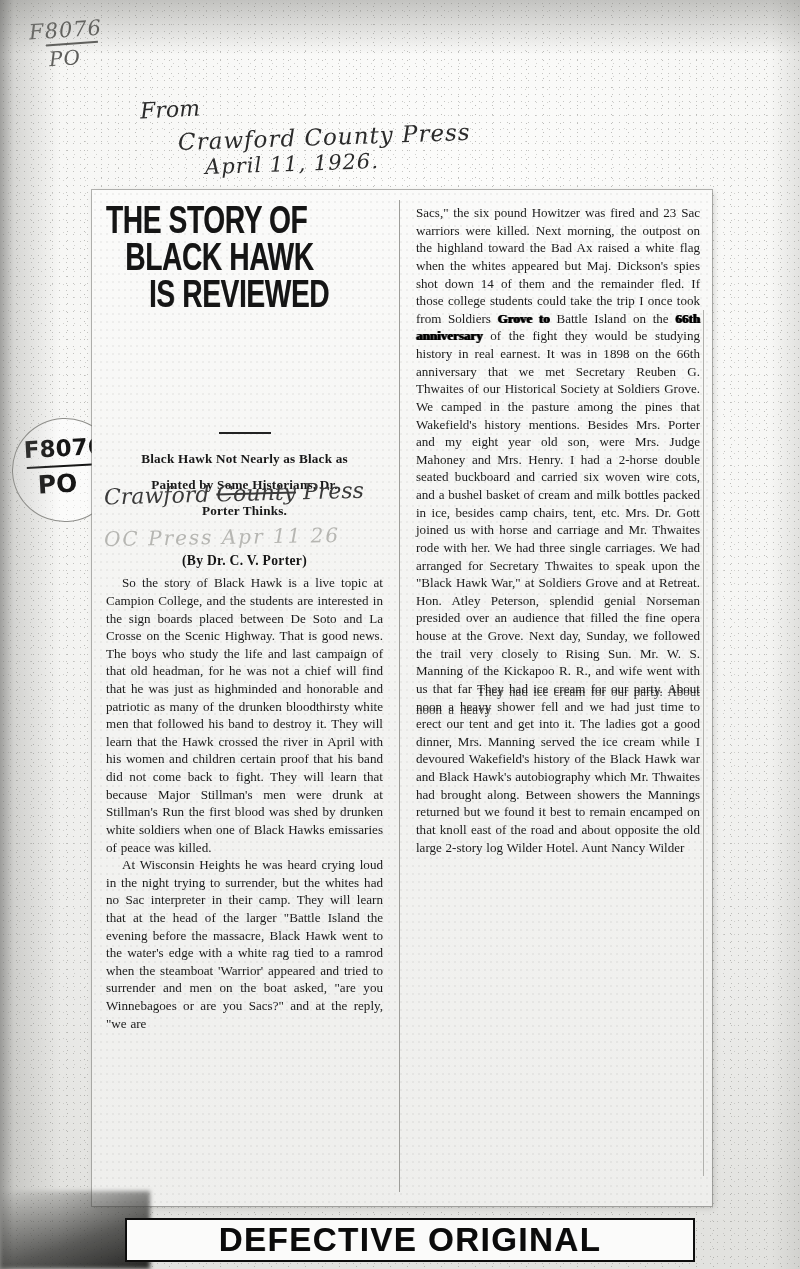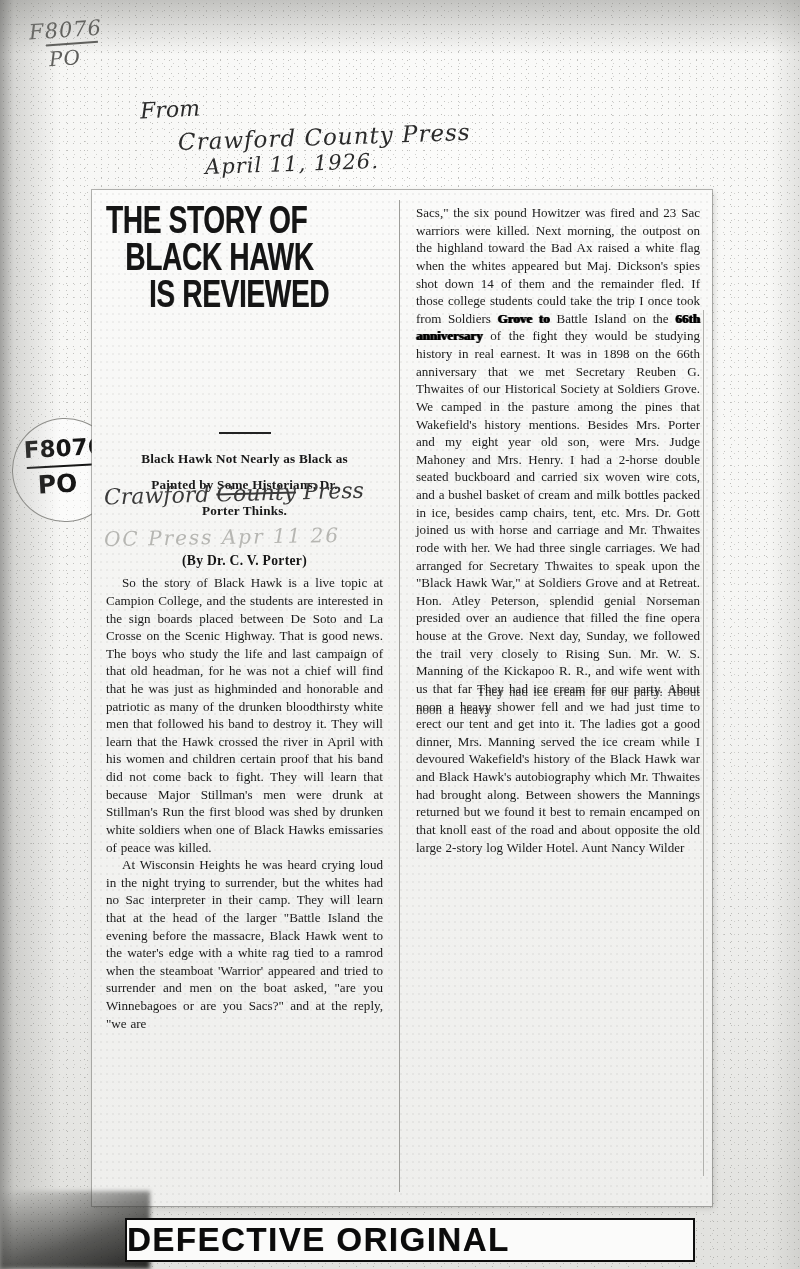--- a/index.html
+++ b/index.html
@@ -140,21 +140,21 @@
   .over{
     font-weight:700;color:#000;
     text-shadow:.9px 0 0 rgba(0,0,0,.9), -.7px .3px 0 rgba(0,0,0,.55);
   }
   .dotty{text-shadow:0 2.5px 0 rgba(0,0,0,.75);}
 
   
   #banner{
     position:absolute;left:125px;top:1218px;width:570px;height:44px;
     border:2.2px solid #0d0d0d;background:#fbfbfa;
-    display:flex;align-items:center;justify-content:flex-start;
+    display:flex;align-items:center;justify-content:center;
     box-sizing:border-box;
   }
   #banner span{
     font-family:"Liberation Sans",sans-serif;font-weight:700;
     font-size:33px;letter-spacing:1.5px;color:#0b0b0b;
     text-shadow:.4px .4px 0 rgba(0,0,0,.5);
   }
 </style>
 </head>
 <body>

